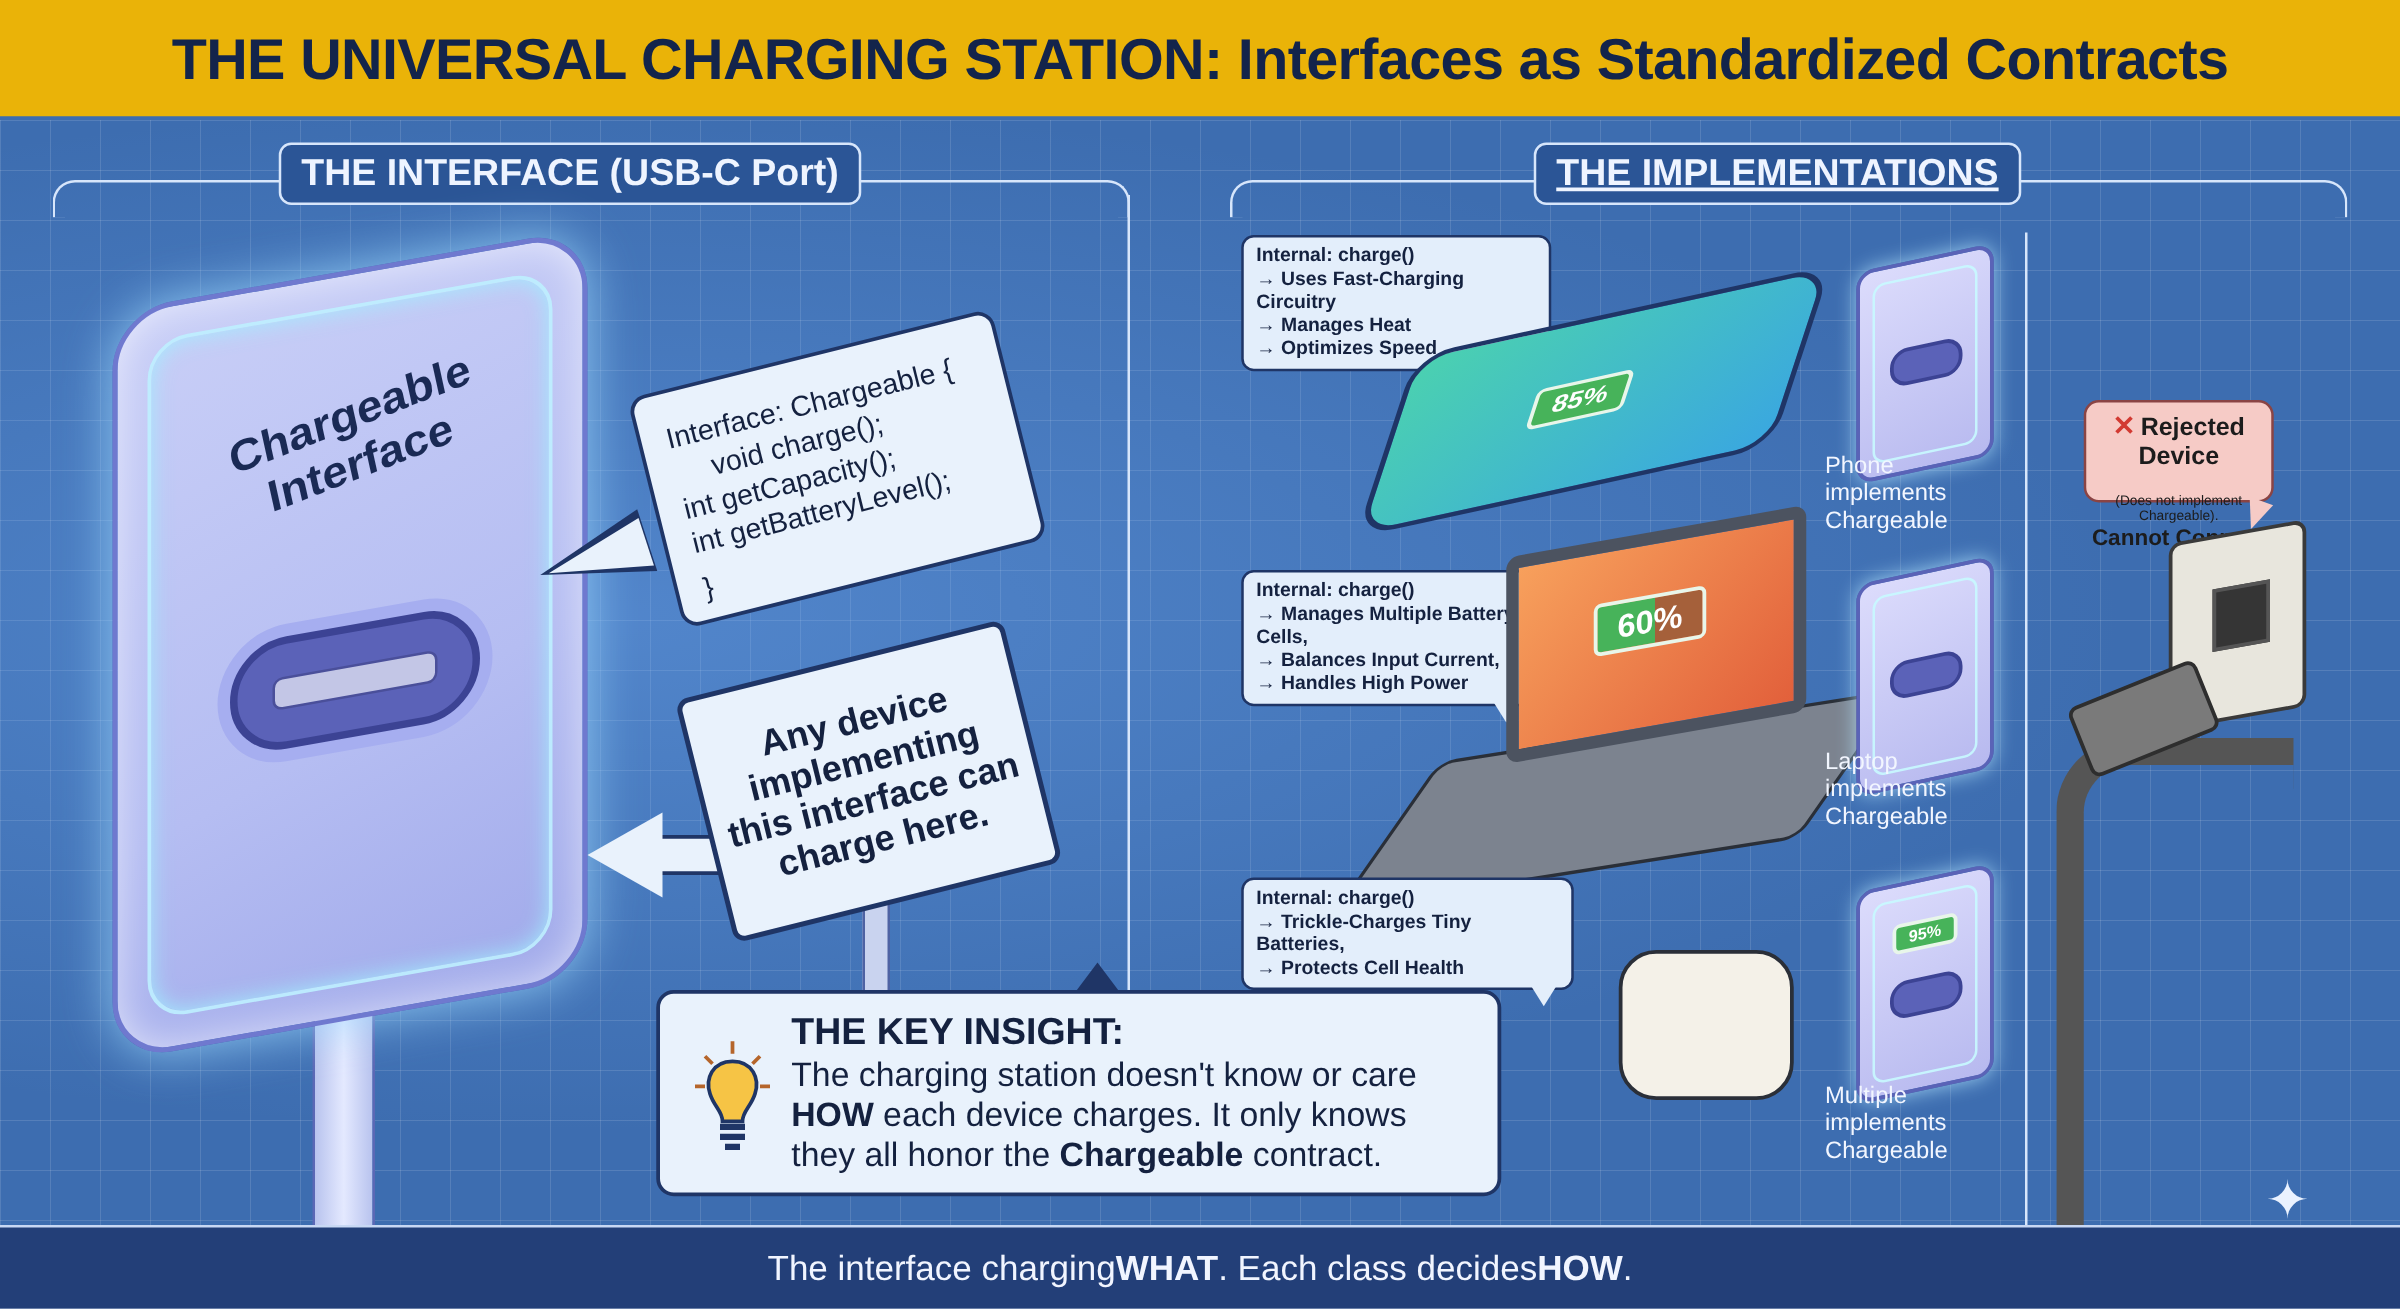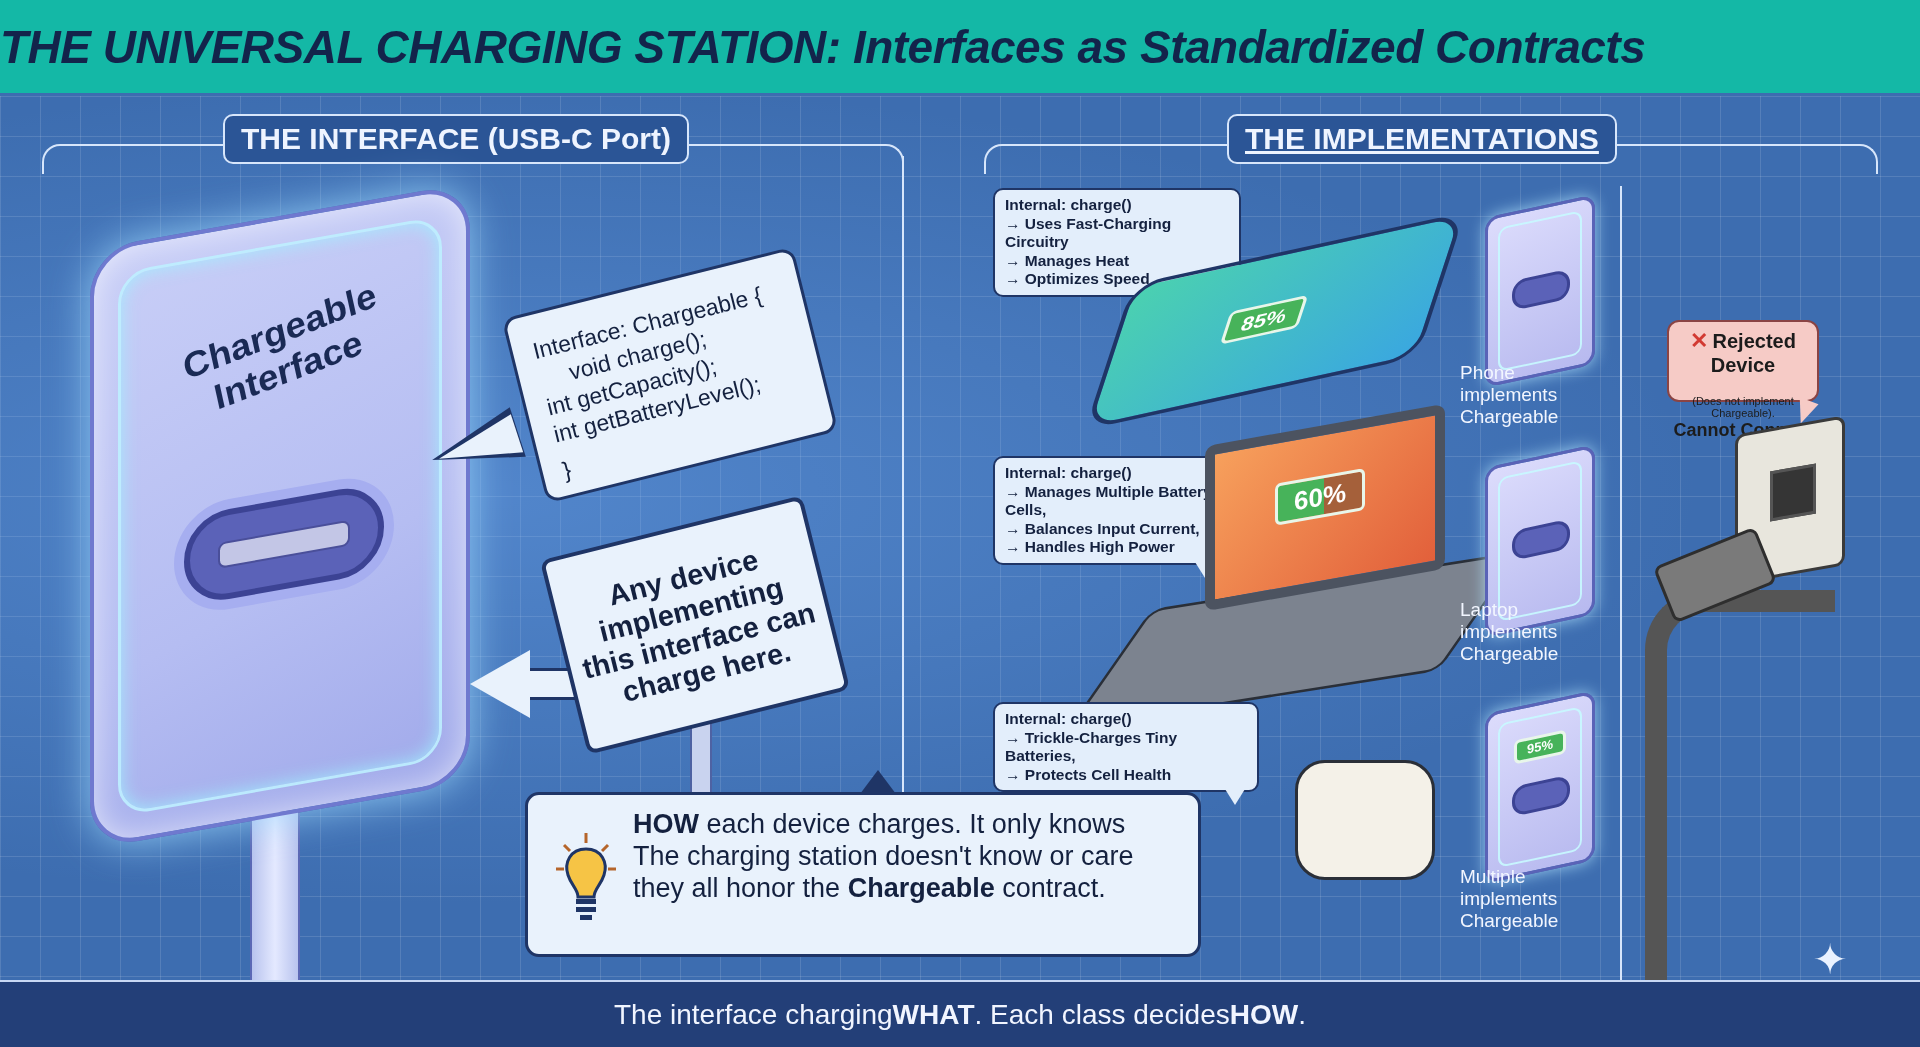--- a/index.html
+++ b/index.html
@@ -1,19 +1,19 @@
 <!DOCTYPE html>
 <html><head>
 <meta charset="utf-8">
 <style>
   * { box-sizing: border-box; margin: 0; padding: 0; }
   html, body { width: 1920px; height: 1047px; overflow: hidden; }
   body { font-family: "Liberation Sans", sans-serif; background: #f4f6fa; position: relative; }
 
-  .title-bar { position: absolute; left: 0; top: 0; width: 1920px; height: 96px; background: #14b8a6; display: flex; align-items: center; justify-content: flex-start; border-bottom: 3px solid #3d6db0; font-style: italic; }
+  .title-bar { position: absolute; left: 0; top: 0; width: 1920px; height: 96px; background: #eab308; display: flex; align-items: center; justify-content: center; border-bottom: 3px solid #3d6db0; }
   .title-bar h1 { font-family: "Liberation Sans", sans-serif; font-weight: 700; font-size: 46px; color: #13244b; letter-spacing: -0.5px; }
 
   .canvas { position: absolute; left: 0; top: 96px; width: 1920px; height: 884px;
     background-color: #3d6db0;
     background-image:
       radial-gradient(ellipse at 25% 45%, rgba(120,180,255,0.35), rgba(0,0,0,0) 60%),
       linear-gradient(rgba(255,255,255,0.12) 1px, transparent 1px),
       linear-gradient(90deg, rgba(255,255,255,0.12) 1px, transparent 1px);
     background-size: 100% 100%, 40px 40px, 40px 40px;
     overflow: hidden; }
@@ -132,23 +132,24 @@
       <line x1="30" y1="2" x2="30" y2="12" stroke="#b5652b" stroke-width="3"></line>
       <line x1="8" y1="14" x2="14" y2="20" stroke="#b5652b" stroke-width="3"></line>
       <line x1="52" y1="14" x2="46" y2="20" stroke="#b5652b" stroke-width="3"></line>
       <line x1="0" y1="38" x2="8" y2="38" stroke="#b5652b" stroke-width="3"></line>
       <line x1="52" y1="38" x2="60" y2="38" stroke="#b5652b" stroke-width="3"></line>
       <path d="M30 18 C14 18 8 32 12 44 C15 54 22 58 22 66 L38 66 C38 58 45 54 48 44 C52 32 46 18 30 18 Z" fill="#f6c445" stroke="#1f3566" stroke-width="3"></path>
       <rect x="20" y="68" width="20" height="5" fill="#1f3566"></rect>
       <rect x="20" y="76" width="20" height="5" fill="#1f3566"></rect>
       <rect x="24" y="84" width="12" height="5" fill="#1f3566"></rect>
     </svg>
+    <div class="insight-title">THE KEY INSIGHT:</div>
     <div class="insight-body">
+      <div>The charging station doesn't know or care</div>
       <div><b>HOW</b><span> each device charges. It only knows</span></div>
-      <div>The charging station doesn't know or care</div>
       <div><span>they all honor the </span><b>Chargeable</b><span> contract.</span></div>
     </div>
   </div>
 
   <div class="impl-bubble" style="left:993px; top:92px; width:248px;">
     <div class="line0">Internal: charge()</div>
     <div>→ Uses Fast-Charging Circuitry</div>
     <div>→ Manages Heat</div>
     <div>→ Optimizes Speed</div>
     <div class="tail" style="left:150px;"></div>

